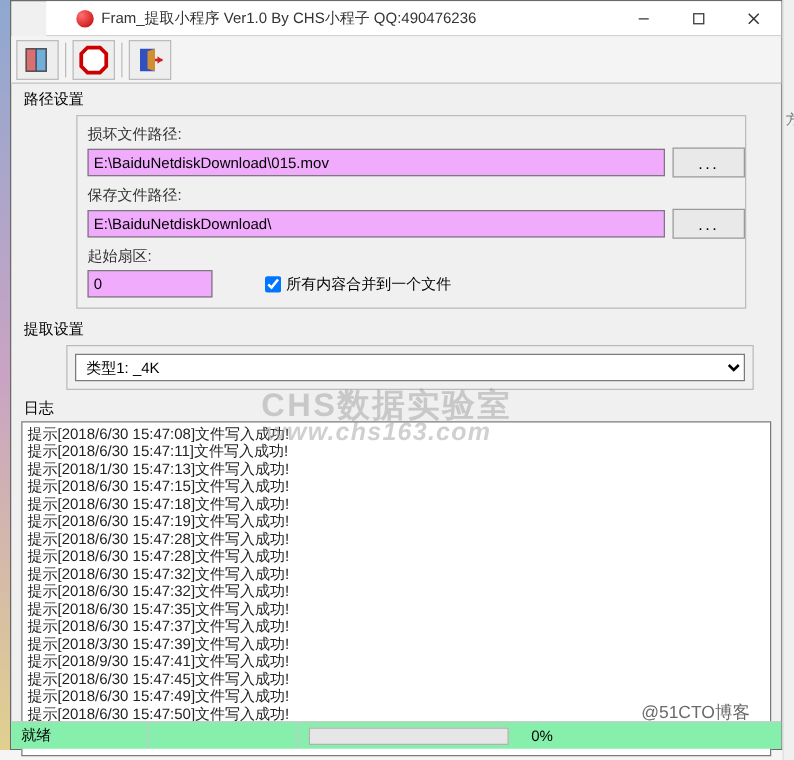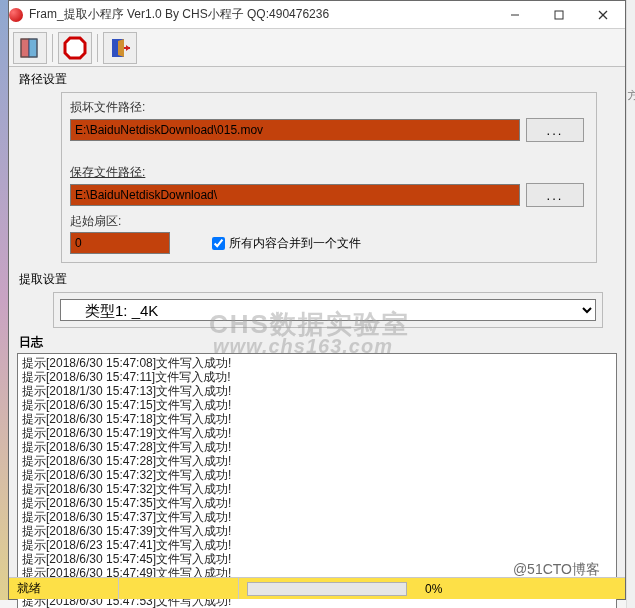--- a/index.html
+++ b/index.html
@@ -17,22 +17,23 @@
     left: 8px; top: 0;
     width: 618px; height: 600px;
     background: #f0f0f0;
     border: 1px solid #6a6a6a;
   }
   .titlebar {
     height: 28px;
     background: #fff;
     display: flex;
     align-items: center;
-    padding-left: 0;
+    padding-left: 24px;
     border-bottom: 1px solid #d0d0d0;
+    margin-left: 28px;
   }
   .titlebar .app-icon {
     width: 14px; height: 14px;
     border-radius: 50%;
     background: radial-gradient(circle at 30% 30%, #ff7070, #c00000);
     margin-right: 6px;
   }
   .titlebar .title { flex: 1; color: #333; font-size: 12px; }
   .win-btn {
     width: 44px; height: 28px;
@@ -56,57 +57,57 @@
     display: flex; align-items: center; justify-content: center;
   }
   .tool-btn.raised { border: 1px solid #bbb; background: #eee; }
   .tool-sep {
     width: 1px; height: 28px; background: #bbb; margin: 0 3px;
   }
 
   fieldset {
     margin: 4px 8px;
     border: 1px solid #bbb;
-    padding: 6px 12px 8px 8px;
+    padding: 6px 0 8px 8px;
   }
   .inner-fieldset {
     margin: 4px 0 0 44px;
     width: 536px;
   }
   .row { display: flex; align-items: center; margin-top: 2px; gap: 6px; }
   .label { color: #333; margin-bottom: 2px; }
   input[type=text] {
     height: 22px;
     border: 1px solid #7a7a7a;
-    background: #c2410c;
+    background: #f0abfc;
     padding: 0 4px;
     font-size: 12px;
     font-family: inherit;
   }
   .browse-btn {
     width: 58px; height: 24px;
     border: 1px solid #9a9a9a;
     background: #e9e9e9;
     font-size: 13px;
     letter-spacing: 2px;
     cursor: default;
   }
   .check { display: flex; align-items: center; gap: 4px; }
   .check input { width: 13px; height: 13px; }
   select.type-select {
     height: 22px;
     border: 1px solid #7a7a7a;
     background: #fff;
-    font-size: 15px;
+    font-size: 12px;
     font-family: inherit;
     width: 536px;
-    padding-left: 20px;
-  }
-
-  .log-label { margin: 6px 16px 2px 10px; font-weight: bold; }
+    padding-left: 4px;
+  }
+
+  .log-label { margin: 6px 16px 2px 10px; }
   .log-box {
     margin: 0 8px;
     width: 600px;
     height: 268px;
     border: 1px solid #7a7a7a;
     background: #fff;
     overflow-y: auto;
     padding: 2px 4px;
     font-size: 12px;
     line-height: 14px;
@@ -139,21 +140,21 @@
     font-size: 14px;
     color: rgba(90,90,90,0.9);
     text-shadow: 0 0 2px #fff;
     pointer-events: none;
   }
 
   .statusbar {
     position: absolute;
     bottom: 0; left: 0; right: 0;
     height: 22px;
-    background: #fde047;
+    background: #86efac;
     border-top: 1px solid #c8c8c8;
     display: flex;
     align-items: center;
     font-size: 12px;
   }
   .status-cell { padding: 0 8px; border-right: 1px solid #c8c8c8; height: 100%; display:flex; align-items:center;}
   .status-ready { width: 110px; }
   .progress-wrap { flex: 1; display:flex; align-items:center; padding: 0 8px; gap: 18px;}
   .progress {
     width: 160px; height: 14px;
@@ -224,21 +225,21 @@
   </div>
 
   <fieldset style="border:none; padding:0 0 0 0; margin:4px 8px 0 8px;">
     <div style="margin-left:2px; margin-bottom:2px;">路径设置</div>
     <fieldset class="inner-fieldset">
       <div class="label">损坏文件路径:</div>
       <div class="row">
         <input type="text" style="flex: 1 1 0%;" value="E:\BaiduNetdiskDownload\015.mov">
         <button class="browse-btn">...</button>
       </div>
-      <div class="label" style="margin-top:22px;text-decoration:underline;">保存文件路径:</div>
+      <div class="label" style="margin-top:6px;">保存文件路径:</div>
       <div class="row">
         <input type="text" style="flex: 1 1 0%;" value="E:\BaiduNetdiskDownload\">
         <button class="browse-btn">...</button>
       </div>
       <div class="label" style="margin-top:6px;">起始扇区:</div>
       <div class="row">
         <input type="text" style="width: 100px;" value="0">
         <div style="width:30px"></div>
         <label class="check">
           <input type="checkbox" checked="" style="">
@@ -263,22 +264,22 @@
       <div>提示[2018/1/30 15:47:13]文件写入成功!</div>
       <div>提示[2018/6/30 15:47:15]文件写入成功!</div>
       <div>提示[2018/6/30 15:47:18]文件写入成功!</div>
       <div>提示[2018/6/30 15:47:19]文件写入成功!</div>
       <div>提示[2018/6/30 15:47:28]文件写入成功!</div>
       <div>提示[2018/6/30 15:47:28]文件写入成功!</div>
       <div>提示[2018/6/30 15:47:32]文件写入成功!</div>
       <div>提示[2018/6/30 15:47:32]文件写入成功!</div>
       <div>提示[2018/6/30 15:47:35]文件写入成功!</div>
       <div>提示[2018/6/30 15:47:37]文件写入成功!</div>
-      <div>提示[2018/6/30 15:47:39]文件写入成功!</div>
-      <div>提示[2018/6/23 15:47:41]文件写入成功!</div>
+      <div>提示[2018/3/30 15:47:39]文件写入成功!</div>
+      <div>提示[2018/9/30 15:47:41]文件写入成功!</div>
       <div>提示[2018/6/30 15:47:45]文件写入成功!</div>
       <div>提示[2018/6/30 15:47:49]文件写入成功!</div>
       <div>提示[2018/6/30 15:47:50]文件写入成功!</div>
       <div>提示[2018/6/30 15:47:53]文件写入成功!</div>
     </div>
 
   <div class="watermark1">CHS数据实验室</div>
   <div class="watermark2">www.chs163.com</div>
   <div class="watermark3">@51CTO博客</div>
 

